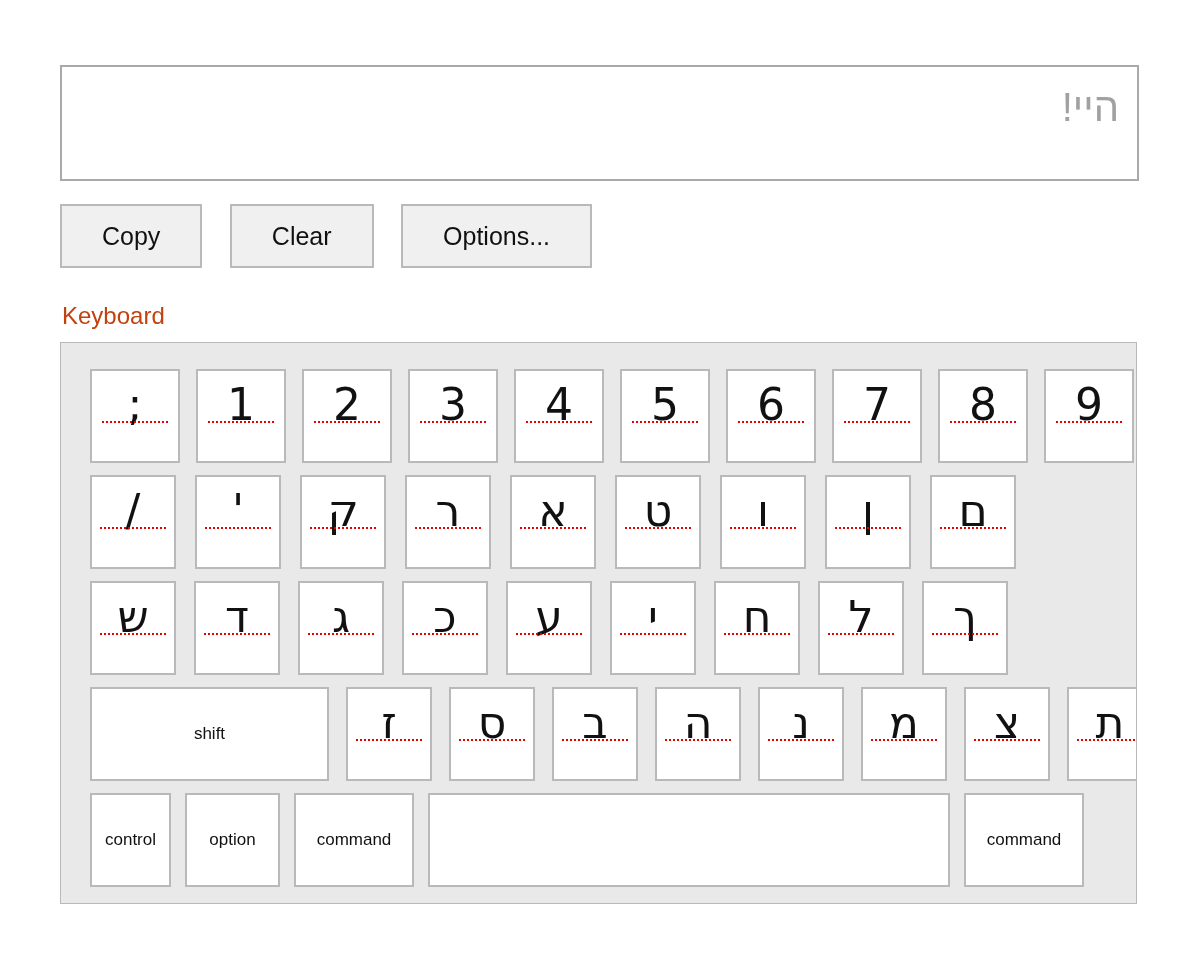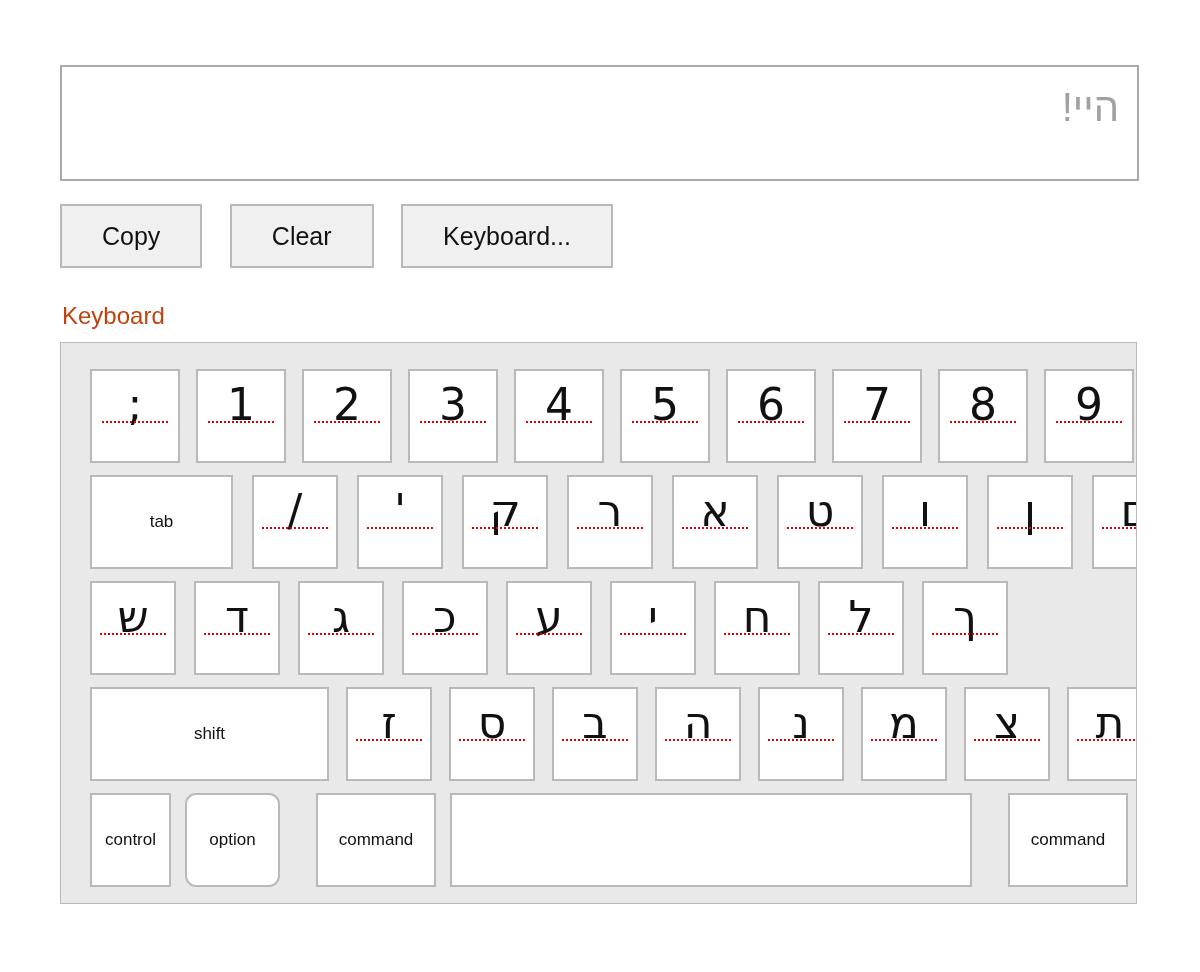--- a/index.html
+++ b/index.html
@@ -42,22 +42,22 @@
     position:relative;height:94px;box-sizing:border-box;flex:none;
     background:#ffffff;border:2px solid #b9b9b9;cursor:pointer;
   }
   .kind-char{width:86px;}
   .row1 .kind-char{width:90px;}
   .kind-tab{width:143px;}
   .kind-caps{width:171px;}
   .kind-shift{width:239px;}
   .kind-he{width:95px;}
   .kind-control{width:81px;}
-  .kind-option{width:95px;border-radius:11px;}
-  .kind-command{width:120px;margin-left:22px;}
+  .kind-option{width:95px;}
+  .kind-command{width:120px;}
   .kind-space{width:522px;}
 
   .glyph{
     position:absolute;top:12px;left:0;right:0;text-align:center;
     font-size:44px;line-height:44px;color:#111;
     font-family:"DejaVu Sans","Liberation Sans",sans-serif;
     pointer-events:none;white-space:nowrap;
   }
   .redline{
     position:absolute;top:50px;left:50%;width:66px;margin-left:-33px;
@@ -73,21 +73,21 @@
 </head>
 <body>
 
 <div class="page">
 
   <textarea class="entry" placeholder="היי!" style=""></textarea>
 
   <div class="btn-row">
     <button class="btn">Copy</button>
     <button class="btn">Clear</button>
-    <button class="btn">Keyboard...</button>
+    <button class="btn">Options...</button>
   </div>
 
   <div class="kb-title">Keyboard</div>
 
   <div id="kb" class="keyboard">
       <div class="kb-row row1">
         <div class="key kind-char">
           <div class="glyph">;</div>
           <div class="redline" style="border-top-color: rgb(230, 0, 0);"></div>
         </div>
@@ -122,23 +122,20 @@
         <div class="key kind-char">
           <div class="glyph">8</div>
           <div class="redline" style="border-top-color: rgb(230, 0, 0);"></div>
         </div>
         <div class="key kind-char">
           <div class="glyph">9</div>
           <div class="redline" style="border-top-color: rgb(230, 0, 0);"></div>
         </div>
       </div>
       <div class="kb-row row2">
-        <div class="key kind-tab">
-          <div class="mod-label">tab</div>
-        </div>
         <div class="key kind-char">
           <div class="glyph">/</div>
           <div class="redline" style="border-top-color: rgb(230, 0, 0);"></div>
         </div>
         <div class="key kind-char">
           <div class="glyph">'</div>
           <div class="redline" style="border-top-color: rgb(230, 0, 0);"></div>
         </div>
         <div class="key kind-char">
           <div class="glyph">ק</div>

